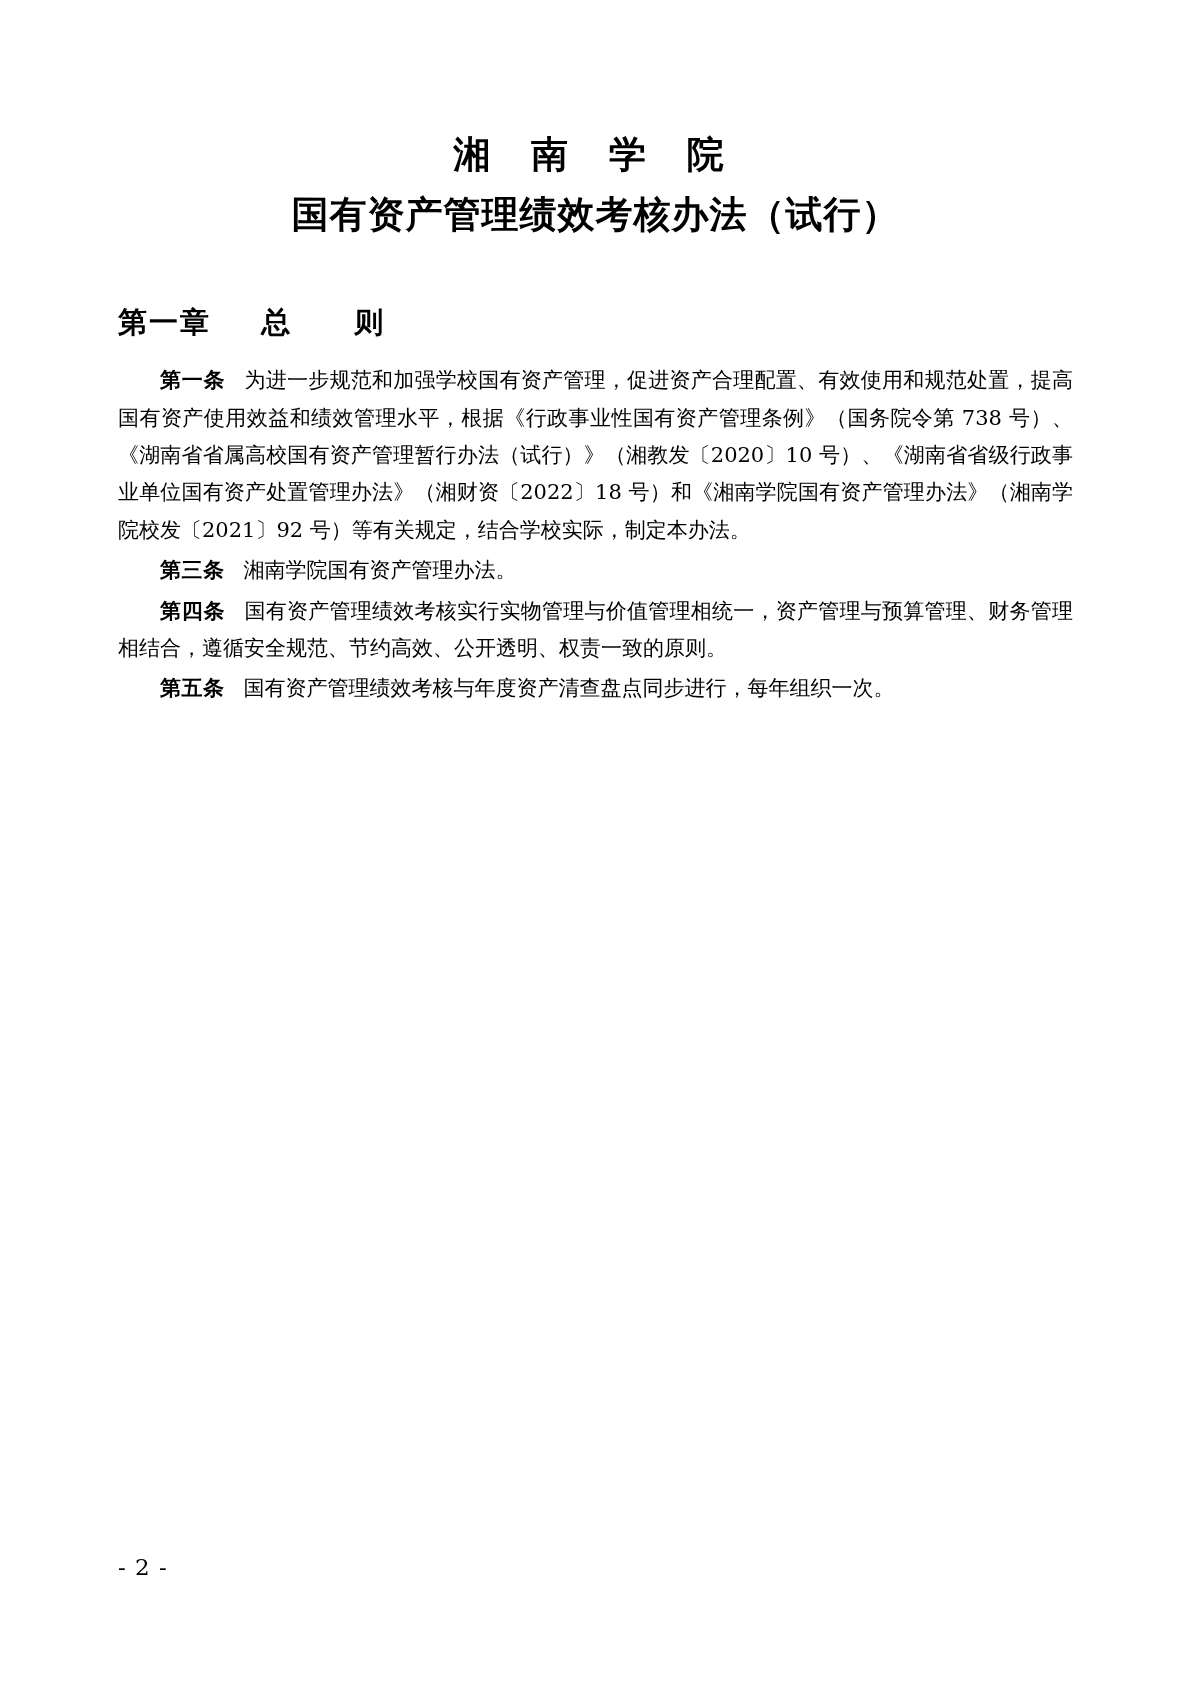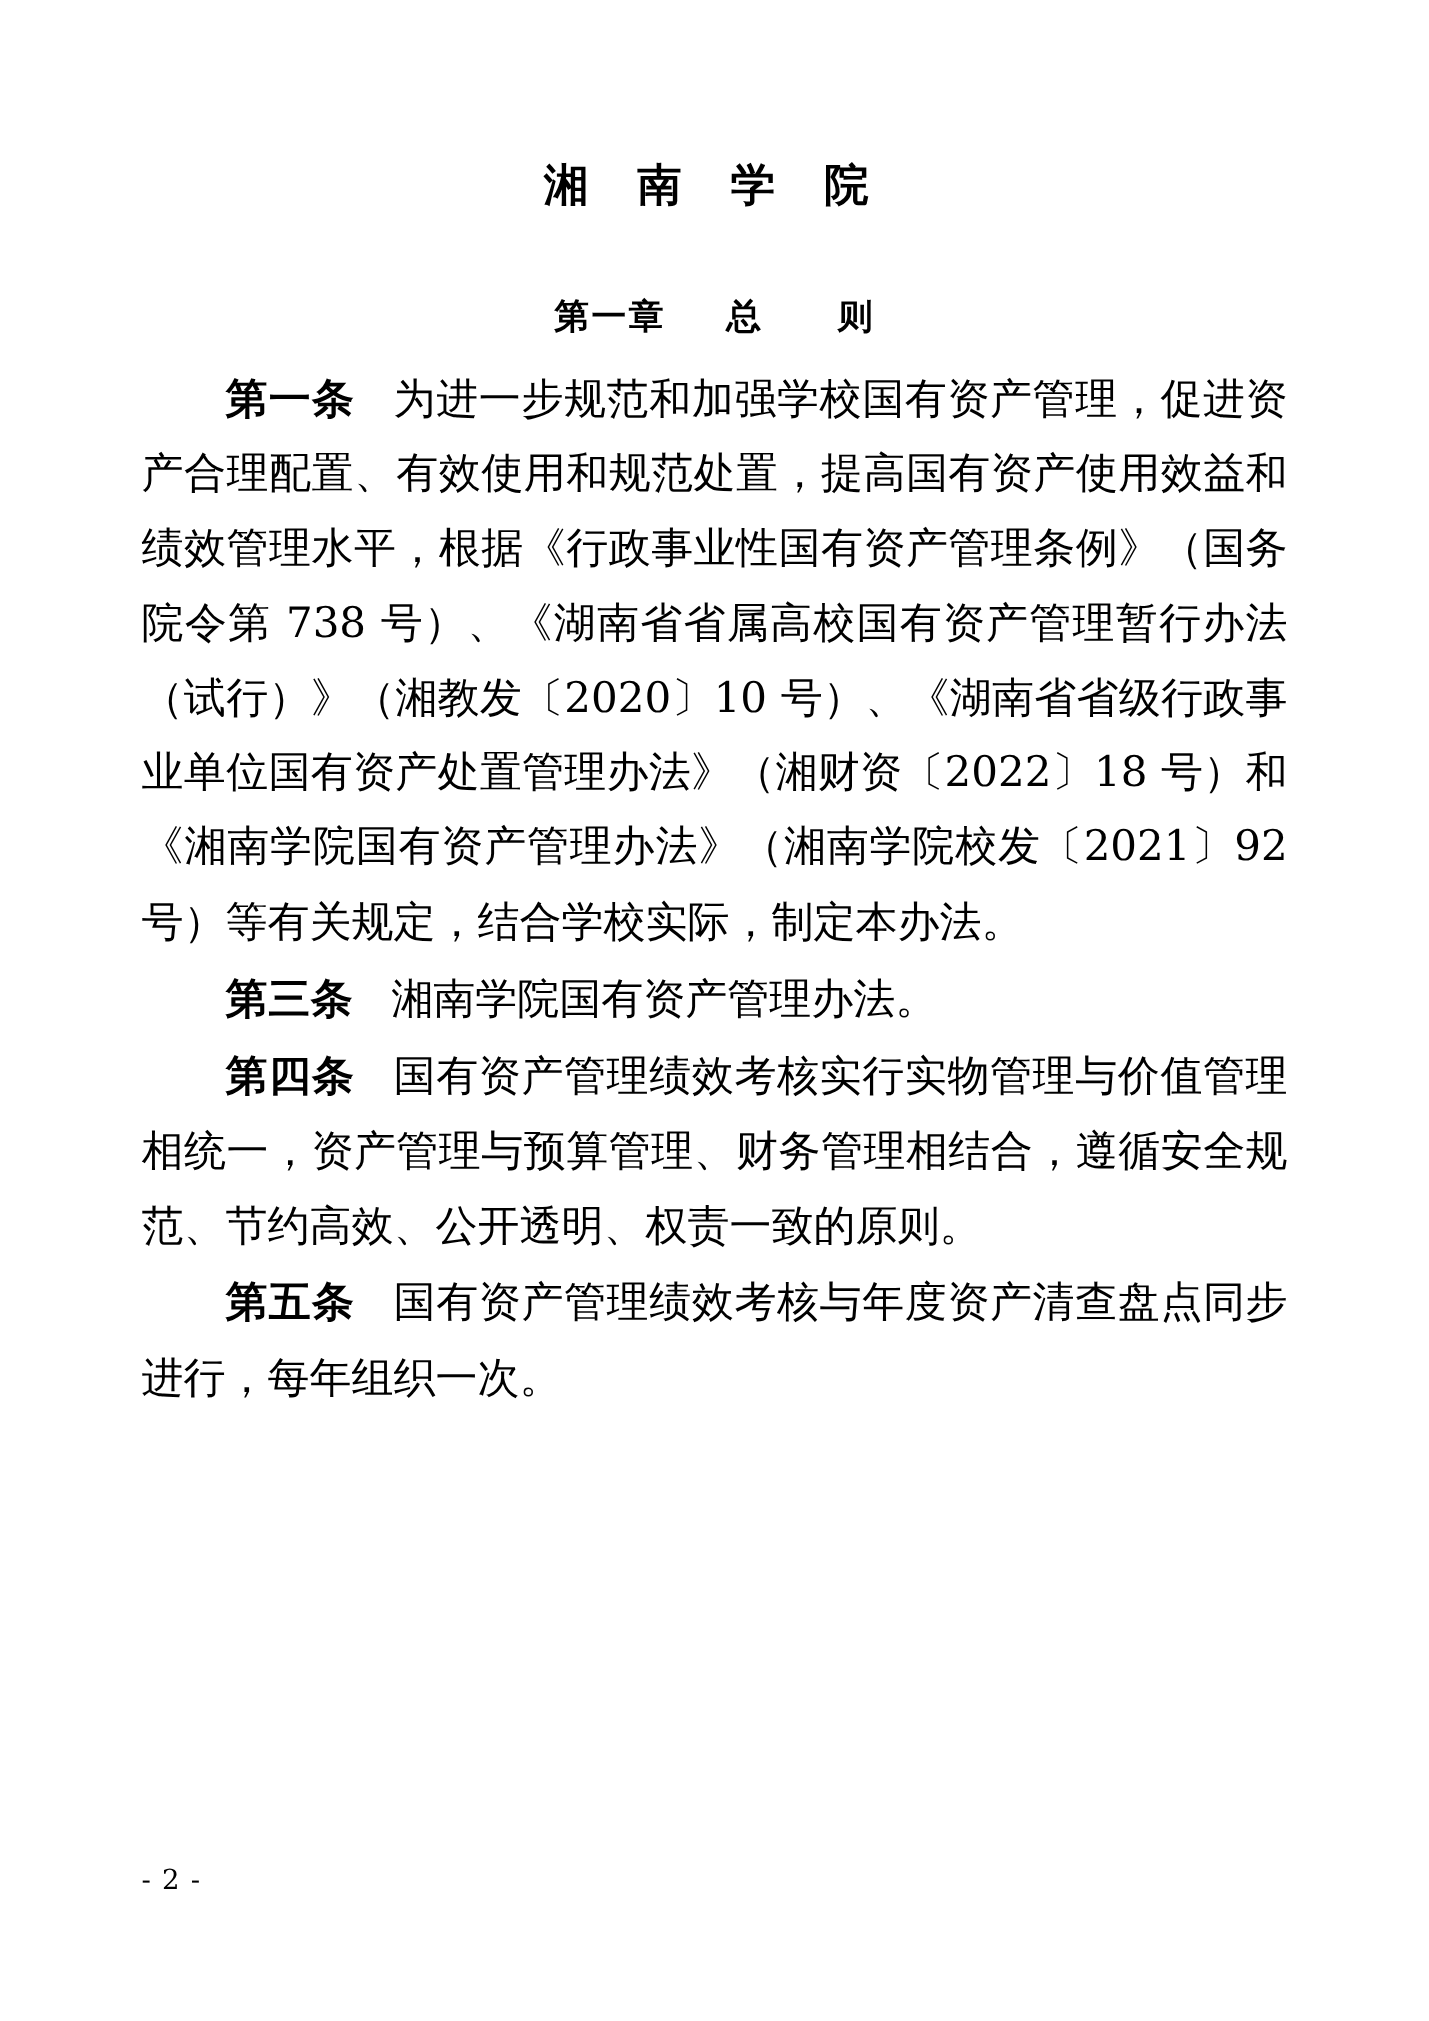--- a/index.html
+++ b/index.html
@@ -28,33 +28,32 @@
   .doc-title .line1 {
     letter-spacing: 14px;
     display: block;
     margin-bottom: 6px;
   }
   .doc-title .line2 {
     display: block;
     letter-spacing: 1px;
   }
   .chapter-heading {
-    text-align: center;
     font-weight: bold;
     font-size: 29px;
     margin-top: 62px;
     margin-bottom: 18px;
     letter-spacing: 2px;
   }
   .chapter-heading .gap {
     display: inline-block;
     width: 26px;
   }
   .para {
-    font-size: 35px;
+    font-size: 21px;
     line-height: 1.78;
     text-align: justify;
     text-justify: inter-ideograph;
     text-indent: 2em;
     margin: 0 0 2px 0;
   }
   .para .art {
     font-weight: bold;
     letter-spacing: 0.5px;
   }
@@ -71,20 +70,21 @@
     font-family: "DejaVu Serif", "Liberation Serif", serif;
   }
 </style>
 </head>
 <body>
 
 <div class="page">
 
   <div class="doc-title">
     <span class="line1">湘 南 学 院</span>
+    <span class="line2">国有资产管理绩效考核办法（试行）</span>
   </div>
 
   <div class="chapter-heading">
     <span>第一章</span>
     <span class="gap"></span>
     <span>总　　则</span>
   </div>
 
   <p class="para">
     <span class="art">第一条</span><span class="sp"></span><span>为进一步规范和加强学校国有资产管理，促进资产合理配置、有效使用和规范处置，提高国有资产使用效益和绩效管理水平，根据《行政事业性国有资产管理条例》（国务院令第 738 号）、《湖南省省属高校国有资产管理暂行办法（试行）》（湘教发〔2020〕10 号）、《湖南省省级行政事业单位国有资产处置管理办法》（湘财资〔2022〕18 号）和《湘南学院国有资产管理办法》（湘南学院校发〔2021〕92 号）等有关规定，结合学校实际，制定本办法。</span>

